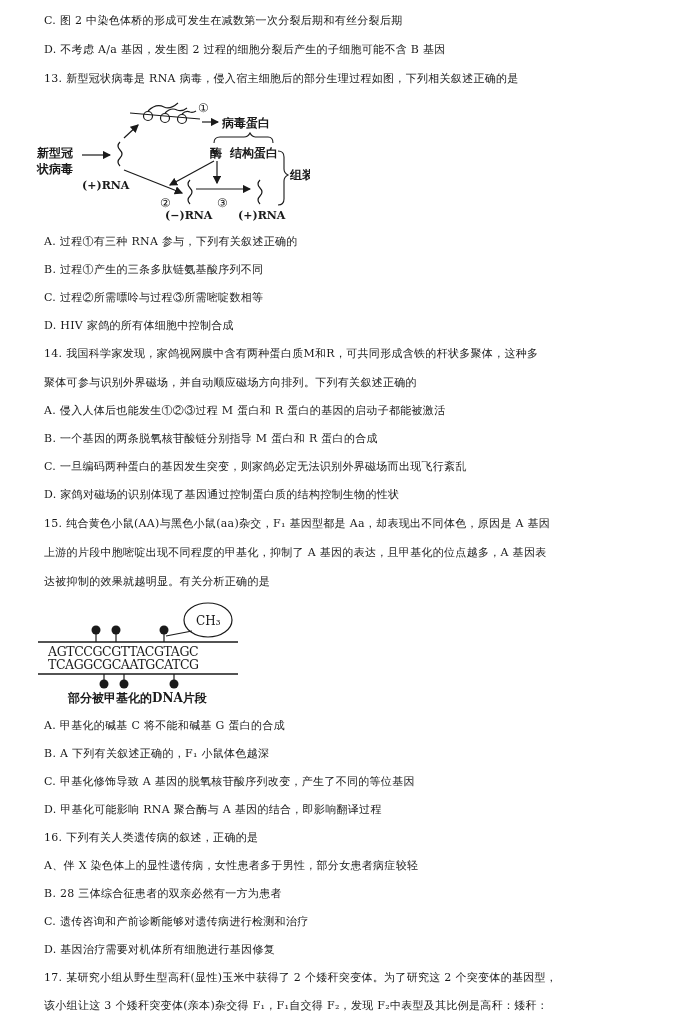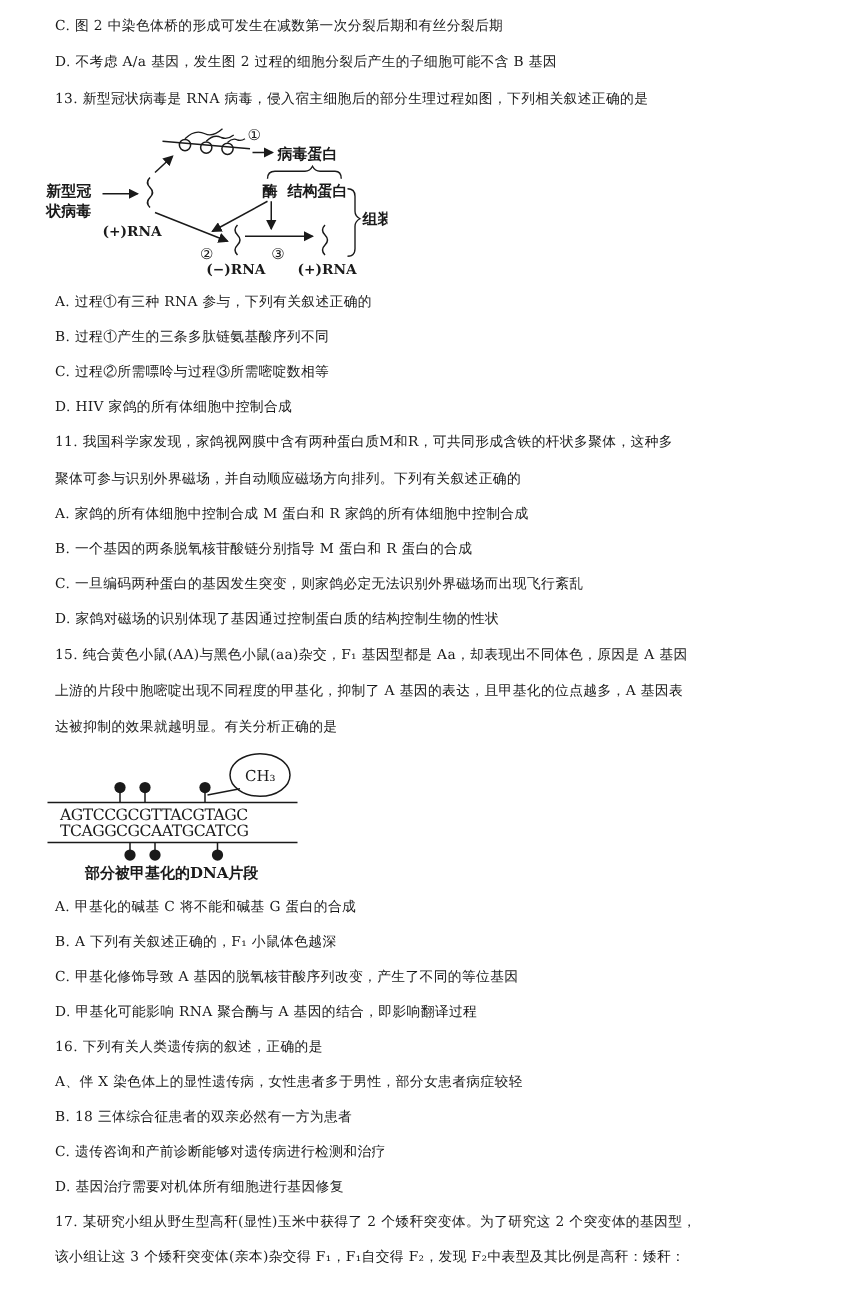--- a/index.html
+++ b/index.html
@@ -70,23 +70,23 @@
 
   <path d="M258,56 q6,0 6,6 L264,74 q0,4 4,6 q-4,2 -4,6 L264,104 q0,6 -6,6" stroke="#1a1a1a" fill="none" stroke-width="1.1"></path>
   <text x="270" y="84" font-size="12" font-weight="bold">组装</text>
 </svg>
 
 <div class="line" style="top:234px">A. 过程①有三种  RNA  参与，下列有关叙述正确的</div>
 <div class="line" style="top:262px">B. 过程①产生的三条多肽链氨基酸序列不同</div>
 <div class="line" style="top:290px">C. 过程②所需嘌呤与过程③所需嘧啶数相等</div>
 <div class="line" style="top:318px">D.  HIV  家鸽的所有体细胞中控制合成</div>
 
-<div class="line" style="top:346px">11. 我国科学家发现，家鸽视网膜中含有两种蛋白质M和R，可共同形成含铁的杆状多聚体，这种多</div>
+<div class="line" style="top:346px">14. 我国科学家发现，家鸽视网膜中含有两种蛋白质M和R，可共同形成含铁的杆状多聚体，这种多</div>
 <div class="line" style="top:375px">聚体可参与识别外界磁场，并自动顺应磁场方向排列。下列有关叙述正确的</div>
-<div class="line" style="top:403px">A. 家鸽的所有体细胞中控制合成 M 蛋白和 R 家鸽的所有体细胞中控制合成</div>
+<div class="line" style="top:403px">A. 侵入人体后也能发生①②③过程 M 蛋白和 R 蛋白的基因的启动子都能被激活</div>
 <div class="line" style="top:431px">B. 一个基因的两条脱氧核苷酸链分别指导 M 蛋白和 R 蛋白的合成</div>
 <div class="line" style="top:459px">C. 一旦编码两种蛋白的基因发生突变，则家鸽必定无法识别外界磁场而出现飞行紊乱</div>
 <div class="line" style="top:487px">D. 家鸽对磁场的识别体现了基因通过控制蛋白质的结构控制生物的性状</div>
 
 <div class="line" style="top:516px">15. 纯合黄色小鼠(AA)与黑色小鼠(aa)杂交，F₁ 基因型都是 Aa，却表现出不同体色，原因是 A 基因</div>
 <div class="line" style="top:545px">上游的片段中胞嘧啶出现不同程度的甲基化，抑制了 A 基因的表达，且甲基化的位点越多，A 基因表</div>
 <div class="line" style="top:574px">达被抑制的效果就越明显。有关分析正确的是</div>
 
 <svg class="diagram" style="left:30px; top:598px;" width="220" height="108" viewBox="0 0 220 108">
 
@@ -115,18 +115,18 @@
   <text x="38" y="104" font-size="12" font-weight="bold">部分被甲基化的DNA片段</text>
 </svg>
 
 <div class="line" style="top:718px">A. 甲基化的碱基 C 将不能和碱基 G 蛋白的合成</div>
 <div class="line" style="top:746px">B.  A 下列有关叙述正确的，F₁ 小鼠体色越深</div>
 <div class="line" style="top:774px">C. 甲基化修饰导致 A 基因的脱氧核苷酸序列改变，产生了不同的等位基因</div>
 <div class="line" style="top:802px">D. 甲基化可能影响 RNA 聚合酶与 A 基因的结合，即影响翻译过程</div>
 
 <div class="line" style="top:830px">16. 下列有关人类遗传病的叙述，正确的是</div>
 <div class="line" style="top:858px">A、伴 X 染色体上的显性遗传病，女性患者多于男性，部分女患者病症较轻</div>
-<div class="line" style="top:886px">B. 18 三体综合征患者的双亲必然有一方为患者</div>
+<div class="line" style="top:886px">B. 28 三体综合征患者的双亲必然有一方为患者</div>
 <div class="line" style="top:914px">C. 遗传咨询和产前诊断能够对遗传病进行检测和治疗</div>
 <div class="line" style="top:942px">D. 基因治疗需要对机体所有细胞进行基因修复</div>
 
 <div class="line" style="top:970px">17. 某研究小组从野生型高秆(显性)玉米中获得了 2 个矮秆突变体。为了研究这 2 个突变体的基因型，</div>
 <div class="line" style="top:998px">该小组让这 3 个矮秆突变体(亲本)杂交得 F₁，F₁自交得 F₂，发现 F₂中表型及其比例是高秆：矮秆：</div>
 
 </body></html>

